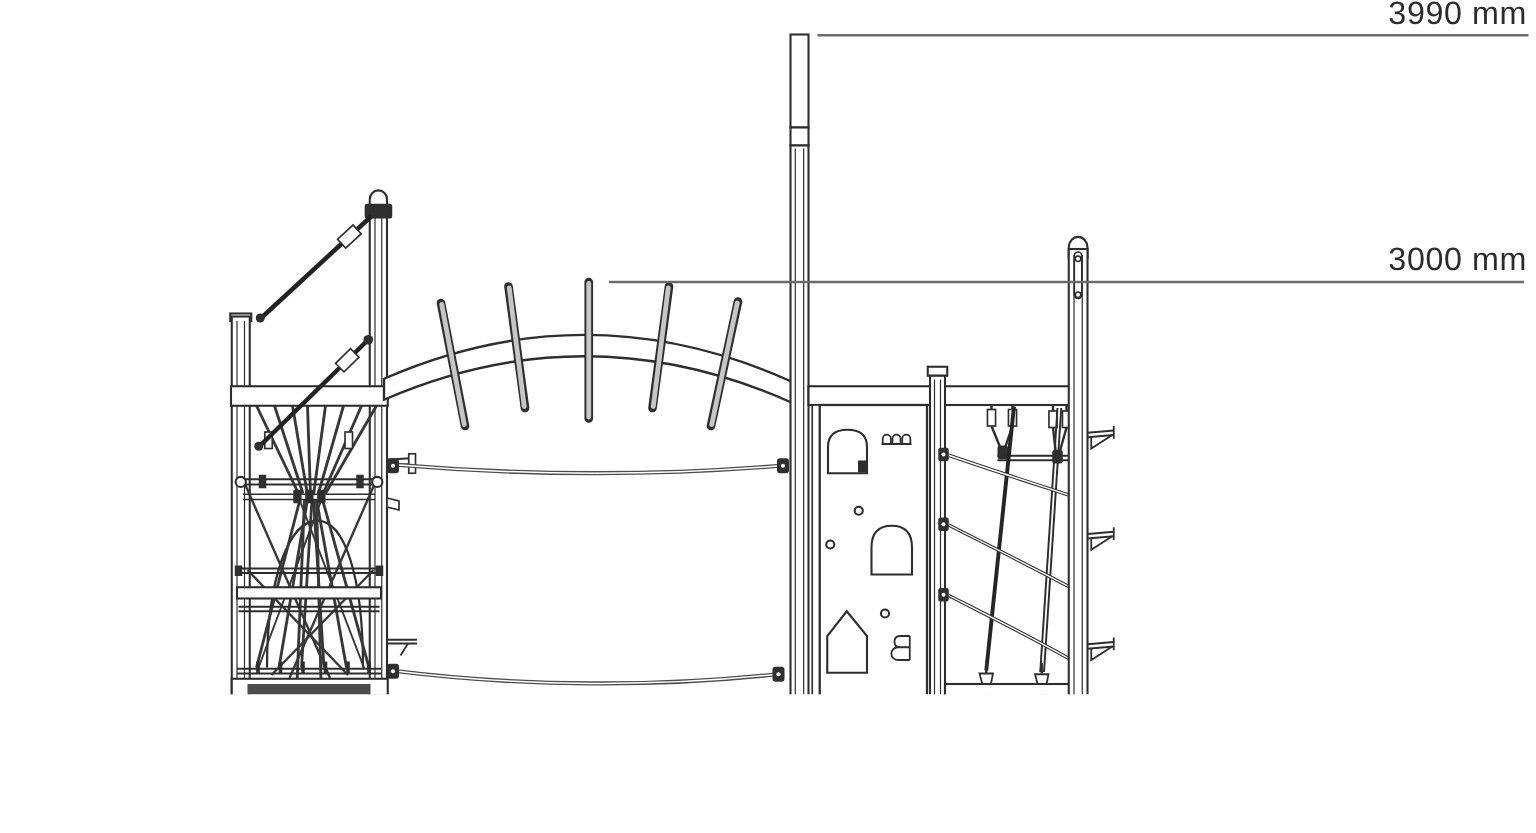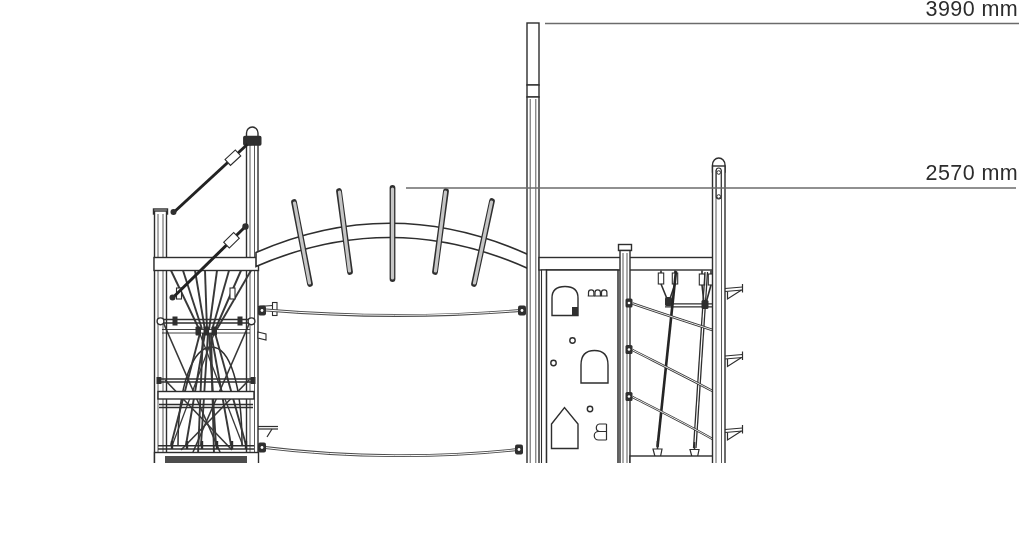--- a/index.html
+++ b/index.html
@@ -298,16 +298,16 @@
       <circle cx="519" cy="449.5" r="1.4" fill="#ffffff" stroke="none"></circle>
     </g>
 
     <line x1="545" y1="23.5" x2="1019" y2="23.5" stroke="#6b6b6b" stroke-width="1.7"></line>
     <line x1="406" y1="188" x2="1016" y2="188" stroke="#6b6b6b" stroke-width="1.7"></line>
   </g>
 </svg>
 
 <div class="labels">
   <div class="dim-label h3990">3990 mm</div>
-  <div class="dim-label h2570">2570 mm</div>
+  <div class="dim-label h2570">3000 mm</div>
 </div>
 
 </div>
 
 </body></html>

